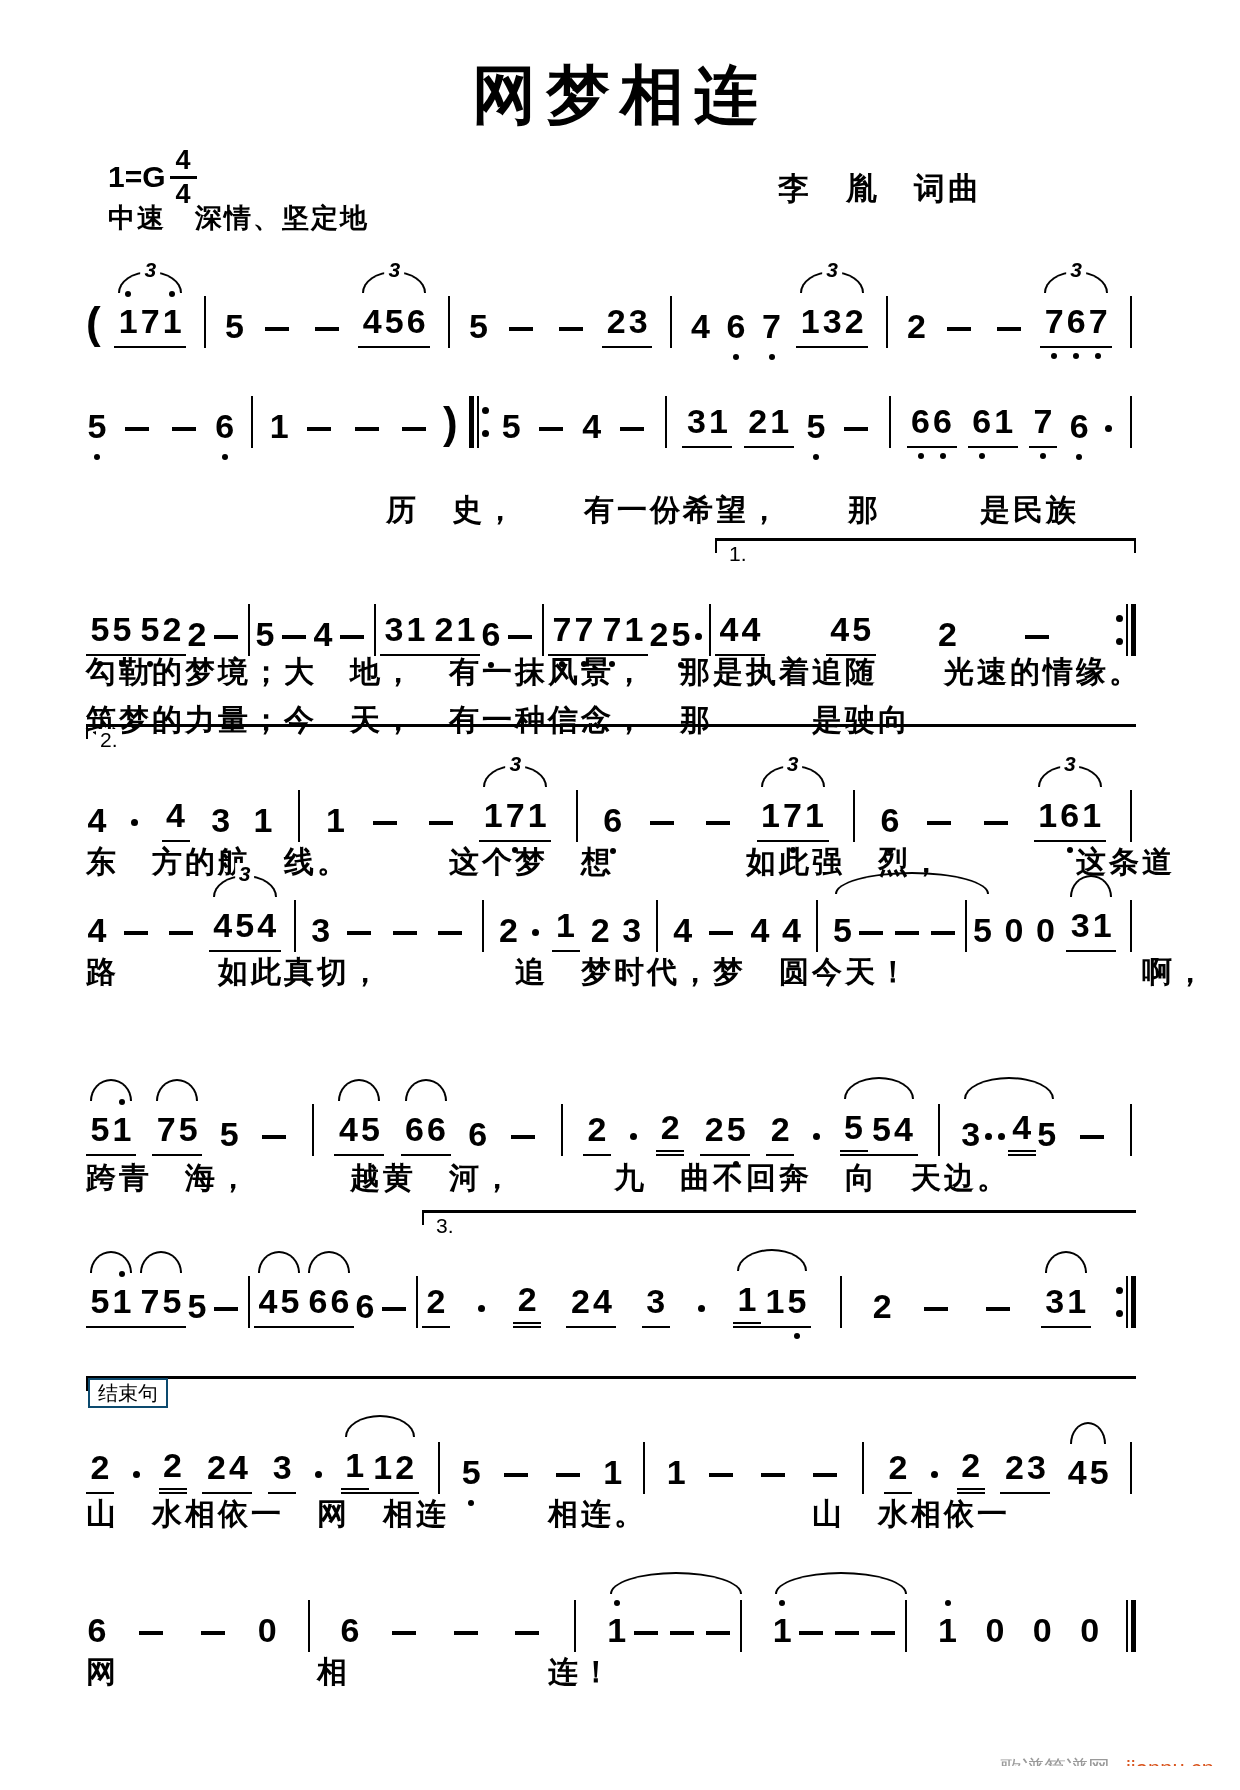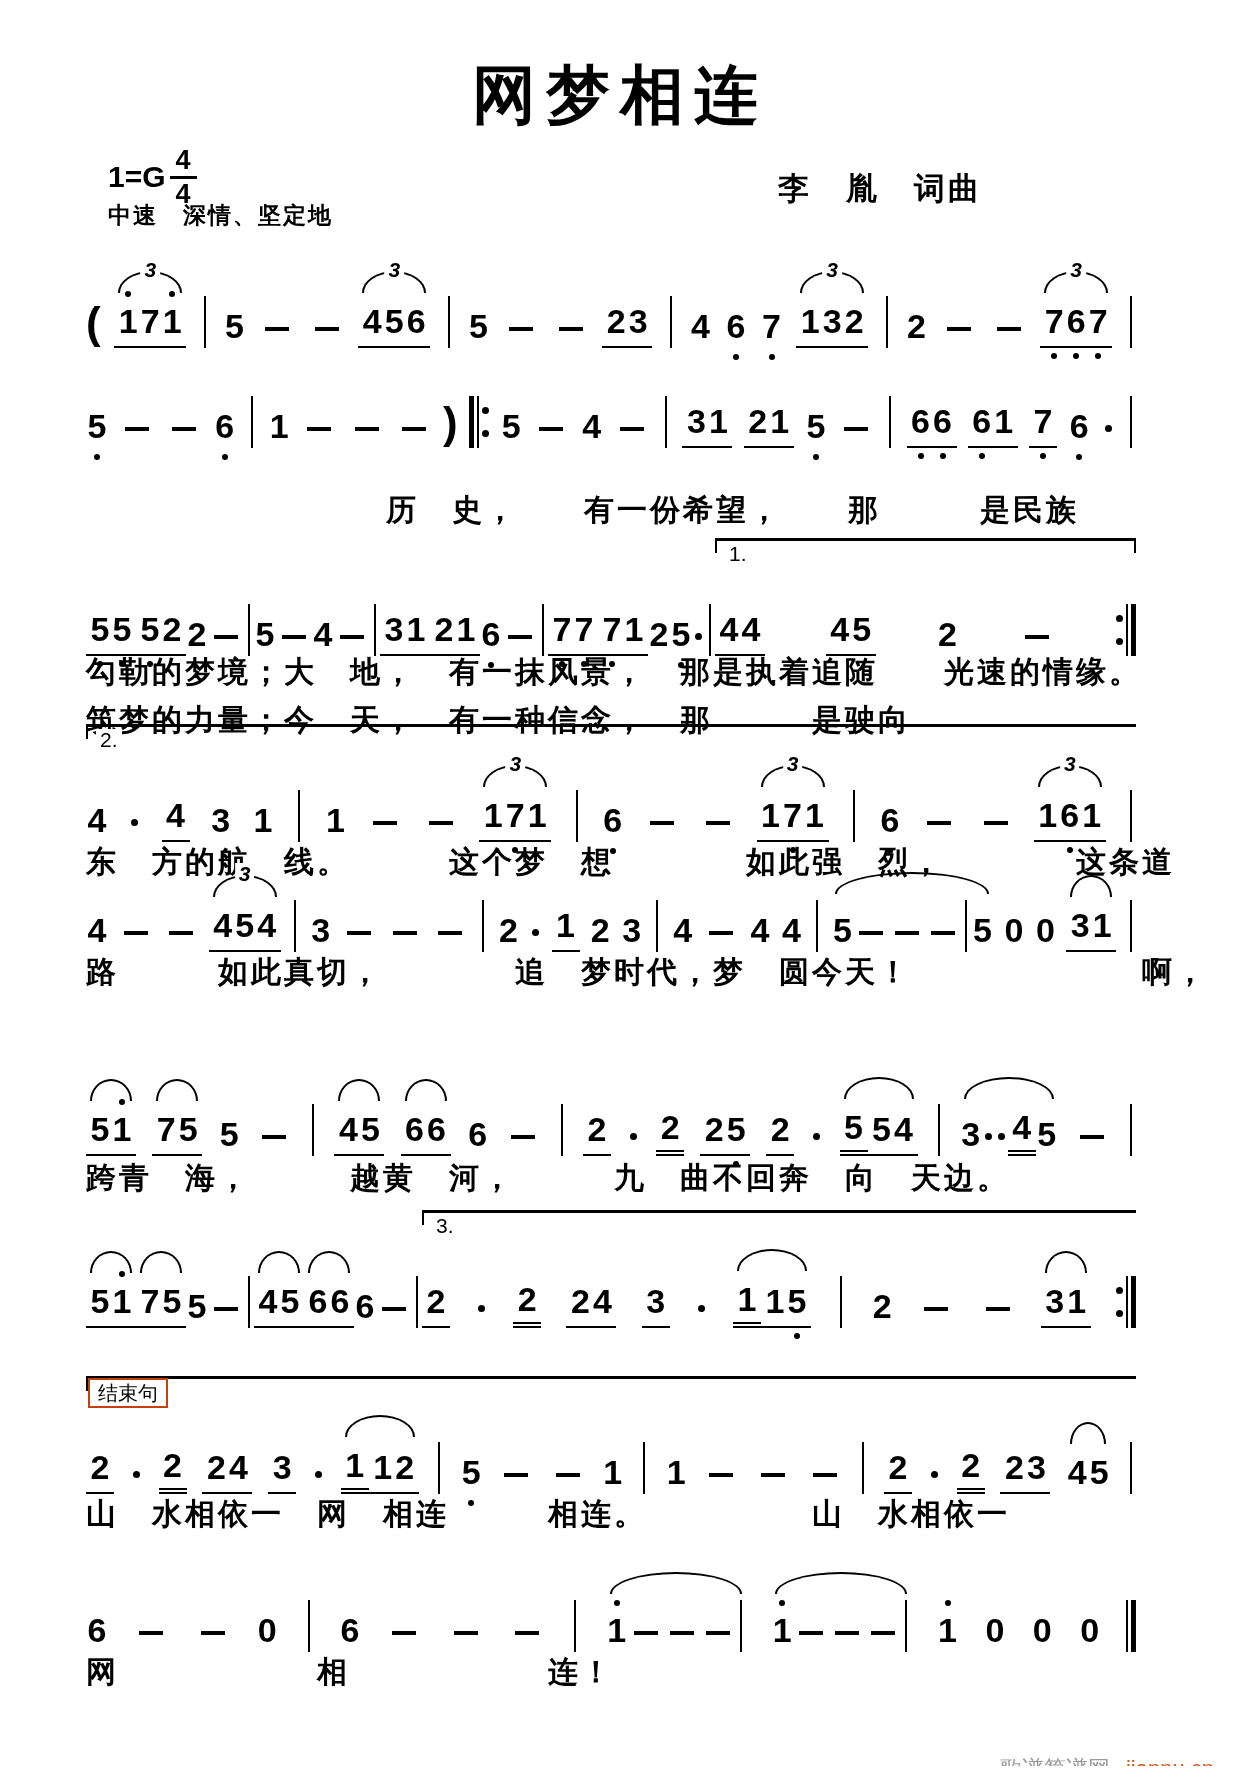--- a/index.html
+++ b/index.html
@@ -6,21 +6,21 @@
   .page{position:relative;width:1240px;height:1766px;background:#fff;overflow:hidden;
         font-family:"Liberation Sans","DejaVu Sans",sans-serif;color:#000;}
   .title{position:absolute;top:52px;left:0;width:100%;text-align:center;margin:0;
          font-size:64px;font-weight:900;letter-spacing:10px;}
   .meta-key{position:absolute;left:108px;top:146px;font-size:30px;font-weight:700;
             display:flex;align-items:center;gap:4px;}
   .ts{display:inline-flex;flex-direction:column;align-items:center;line-height:1.05;
       font-size:27px;font-weight:700;}
   .ts .n{padding:0 6px 2px;border-bottom:3px solid #000;}
   .ts .d{padding-top:1px;}
-  .tempo{position:absolute;left:108px;top:200px;font-size:23px;font-weight:700;letter-spacing:2px;}
+  .tempo{position:absolute;left:108px;top:200px;font-size:27px;font-weight:700;letter-spacing:2px;}
   .composer{position:absolute;right:258px;top:168px;font-size:31px;font-weight:700;letter-spacing:3px;}
   .system{position:absolute;left:86px;right:104px;display:flex;justify-content:space-between;
           align-items:flex-end;height:52px;}
   .tok{position:relative;display:inline-block;height:44px;line-height:44px;}
   .num{display:inline-block;min-width:22px;text-align:center;font-size:34px;font-weight:700;}
   .da,.db{position:absolute;left:50%;transform:translateX(-50%);width:6px;height:6px;
           border-radius:50%;background:#000;}
   .da{top:-8px;}
   .db{bottom:-12px;}
   .beam{display:inline-flex;align-items:flex-end;border-bottom:2px solid #000;padding:0 3px 3px;}
@@ -41,21 +41,21 @@
   .arc{position:absolute;left:4px;right:4px;top:-28px;height:20px;border:2px solid #000;border-bottom:none;
        border-radius:50% 50% 0 0/100% 100% 0 0;}
   .arclabel{position:absolute;top:-40px;left:50%;transform:translateX(-50%);font-size:21px;
             font-style:italic;font-weight:700;background:#fff;padding:0 4px;line-height:1;z-index:2;}
   .grp.volta{flex:1 1 auto;justify-content:space-between;}
   .vline{position:absolute;left:0;right:0;top:-66px;height:12px;border-top:3px solid #000;
          border-left:2px solid #000;}
   .vline.closed{border-right:2px solid #000;}
   .vlabel{position:absolute;top:-61px;left:10px;font-size:21px;font-weight:400;line-height:1;
           background:#fff;padding:0 4px;z-index:2;font-style:normal;}
-  .vlabel.vbox{border:2px solid #c2410c;padding:3px 8px;top:-64px;left:2px;font-size:20px;}
+  .vlabel.vbox{border:2px solid #0c4a6e;padding:3px 8px;top:-64px;left:2px;font-size:20px;}
   .lyrics{position:absolute;font-size:30px;font-weight:700;letter-spacing:3px;white-space:nowrap;}
   .watermark{position:absolute;right:26px;top:1754px;font-size:22px;display:flex;gap:16px;
              align-items:baseline;font-weight:400;}
 </style>
 </head>
 <body>
 
 <div class="page">
   <h1 class="title">网梦相连</h1>
   <div class="meta-key">

